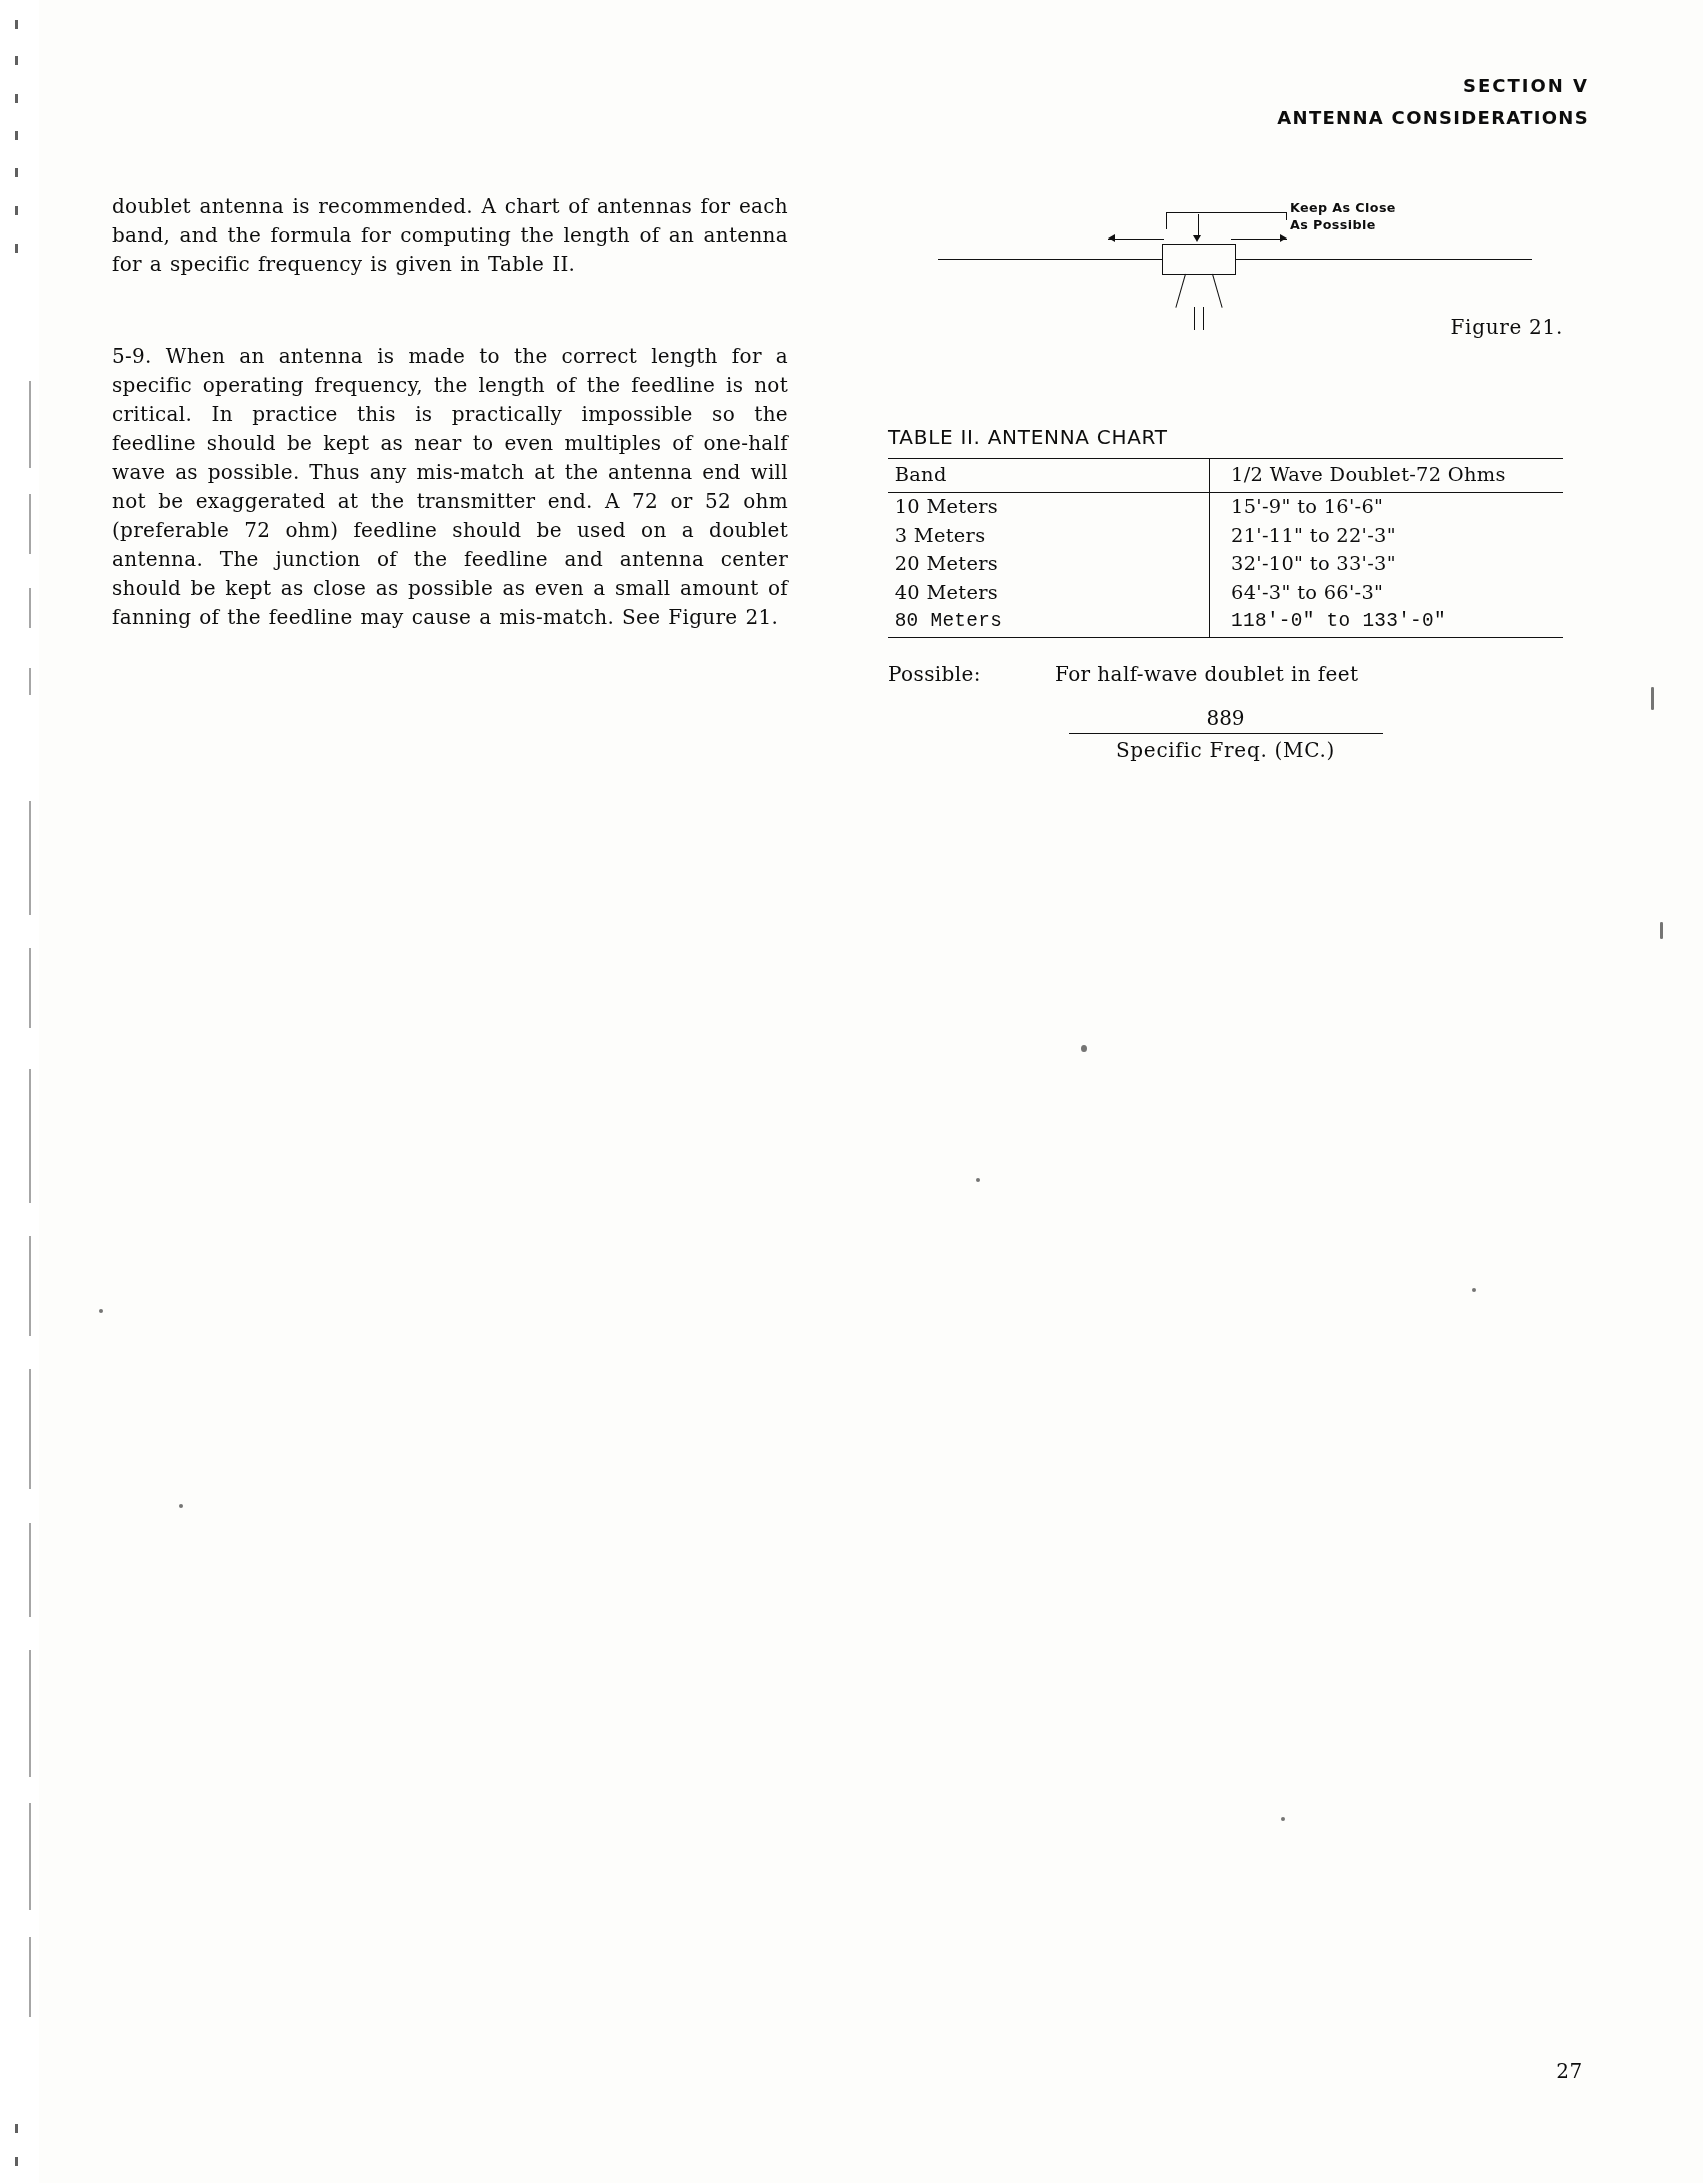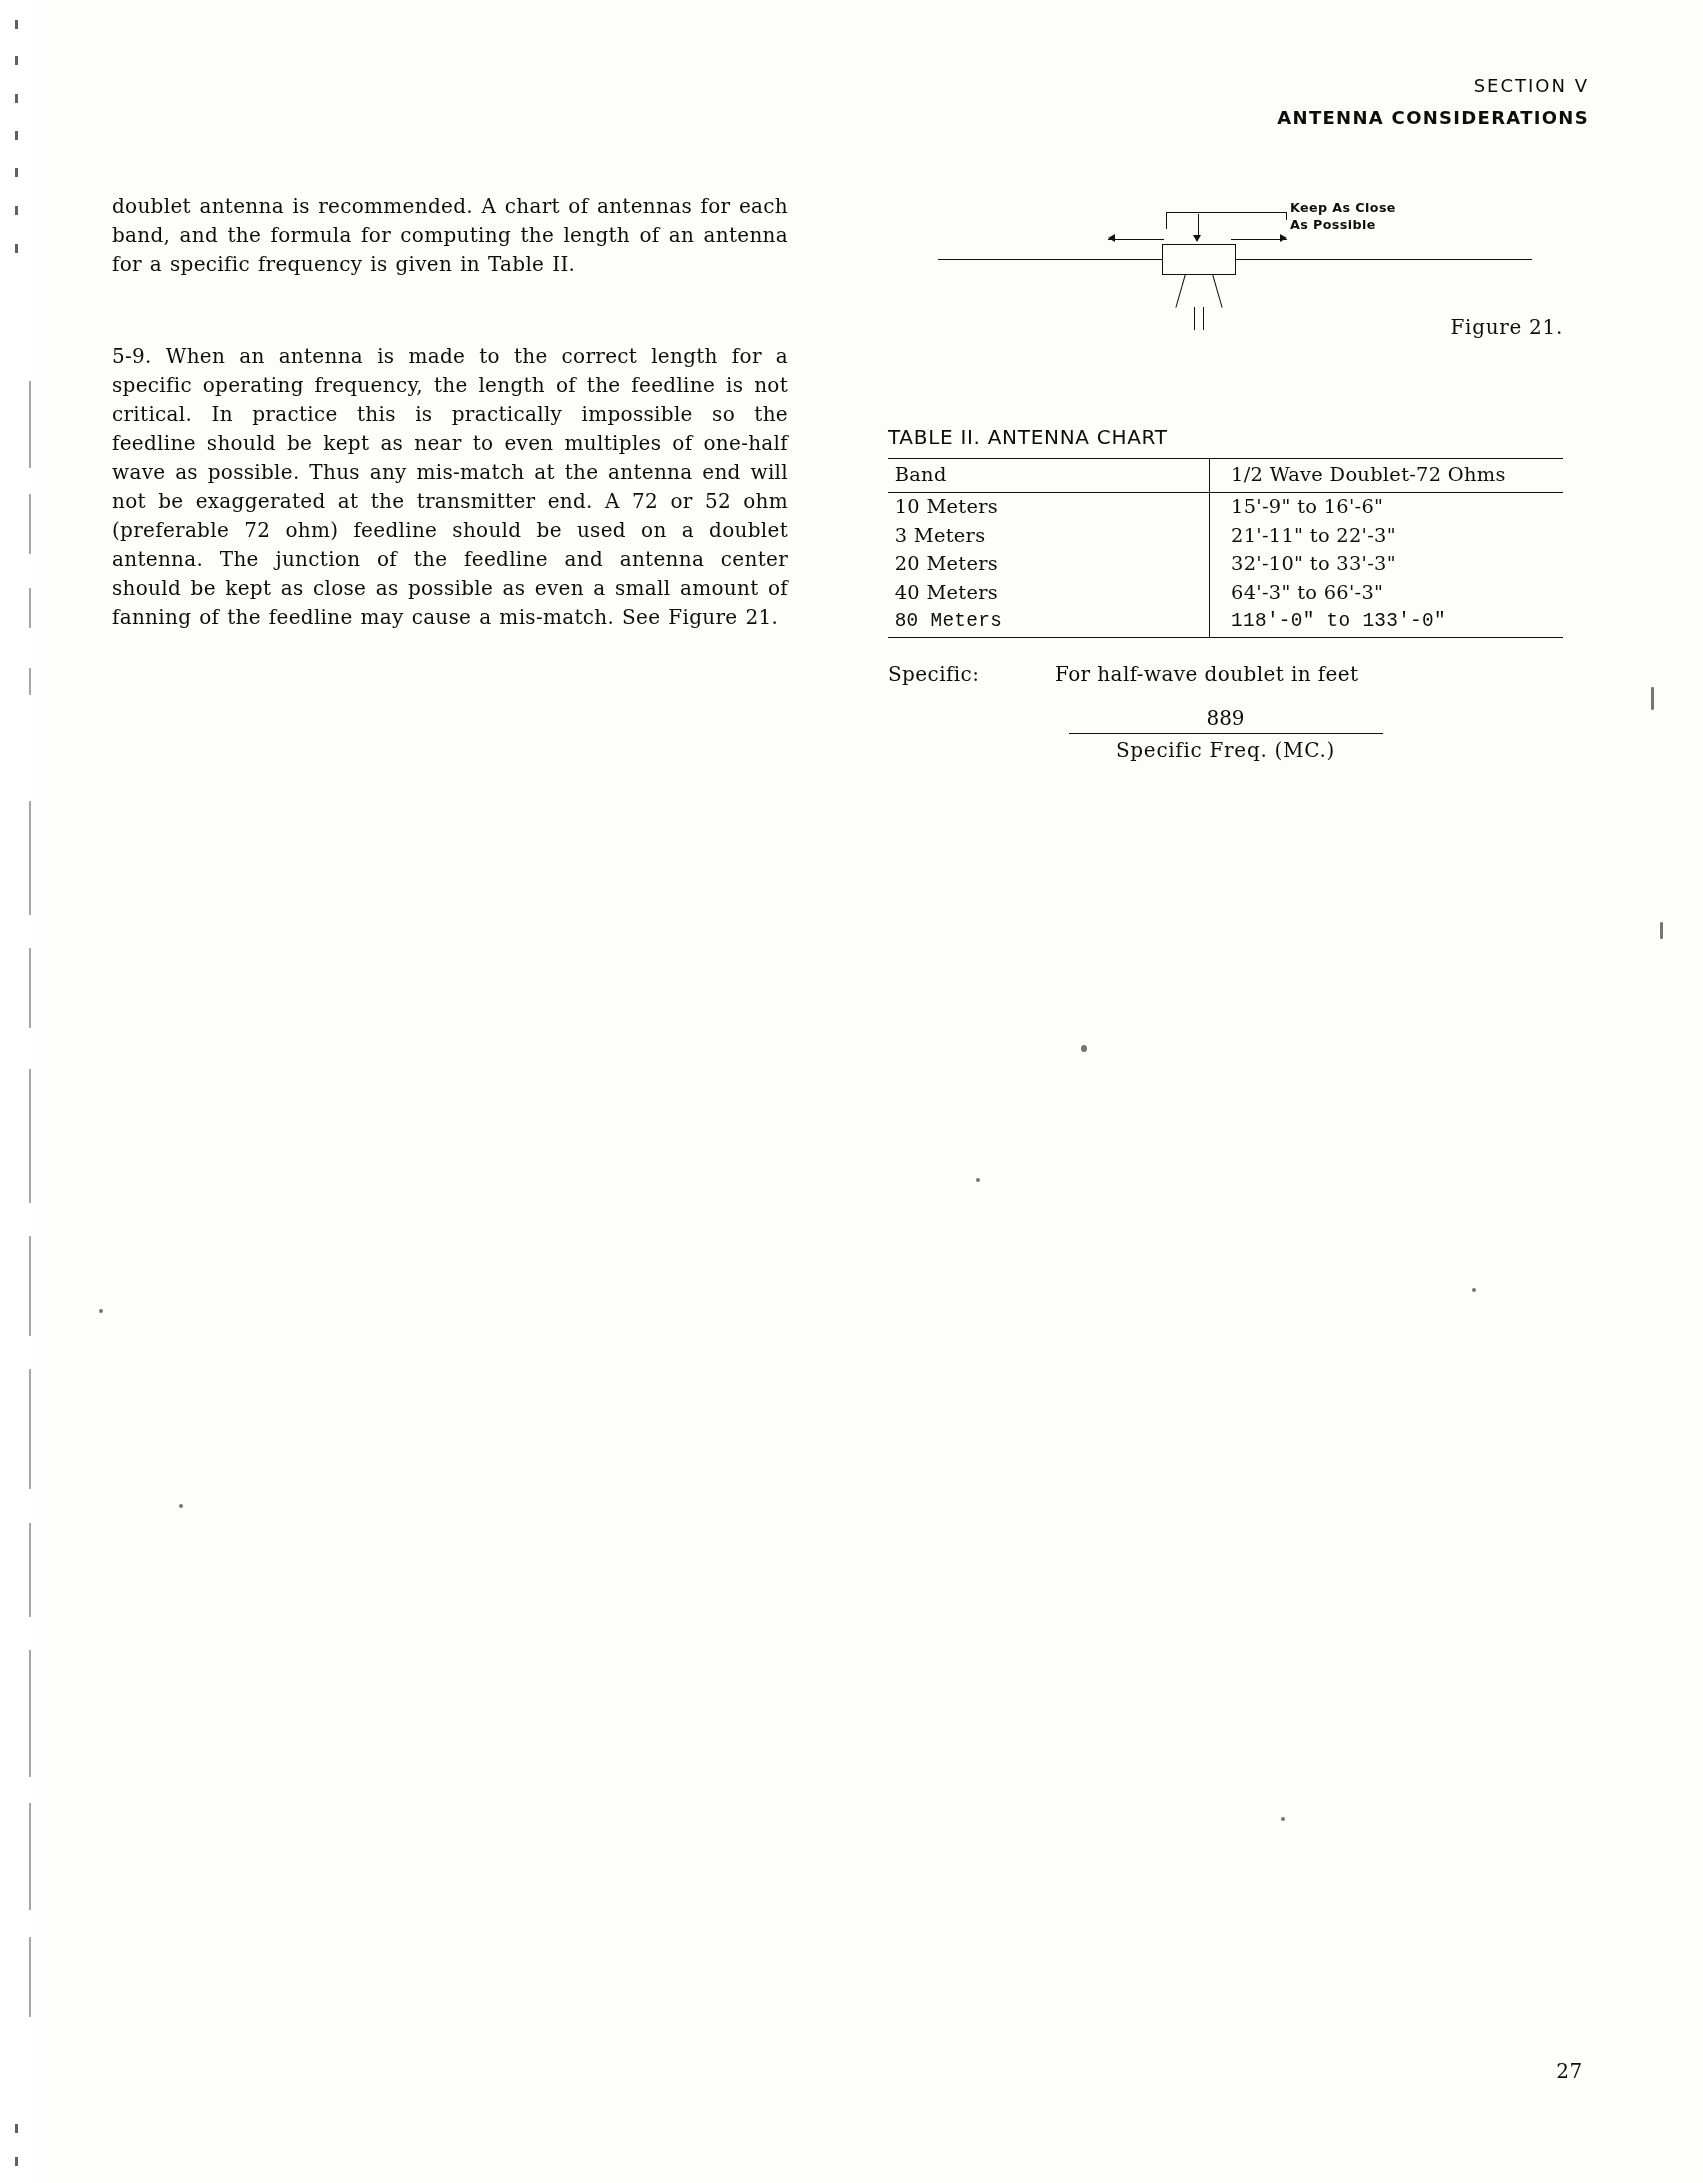--- a/index.html
+++ b/index.html
@@ -57,21 +57,21 @@
   .header {
     position: absolute;
     right: 114px;
     top: 75px;
     text-align: right;
     font-family: "DejaVu Sans", sans-serif;
     letter-spacing: 1px;
   }
   .header .sec {
     font-size: 18px;
-    font-weight: 400;
+    font-weight: 700;
     letter-spacing: 2px;
   }
   .header .title {
     font-size: 18px;
     font-weight: 700;
     letter-spacing: 1.3px;
     margin-top: 10.7px;
   }
 
   
@@ -364,21 +364,21 @@
           <td class="c2">64'-3" to 66'-3"</td>
         </tr>
         <tr>
           <td class="c1">80 Meters</td>
           <td class="c2">118'-0" to 133'-0"</td>
         </tr>
       </tbody>
     </table>
 
     <div class="formula-row">
-      <div class="lab">Specific:</div>
+      <div class="lab">Possible:</div>
       <div>For half-wave doublet in feet</div>
     </div>
 
     <div class="fraction">
       <div class="num">889</div>
       <div class="bar"></div>
       <div class="den">Specific Freq. (MC.)</div>
     </div>
   </div>
 

